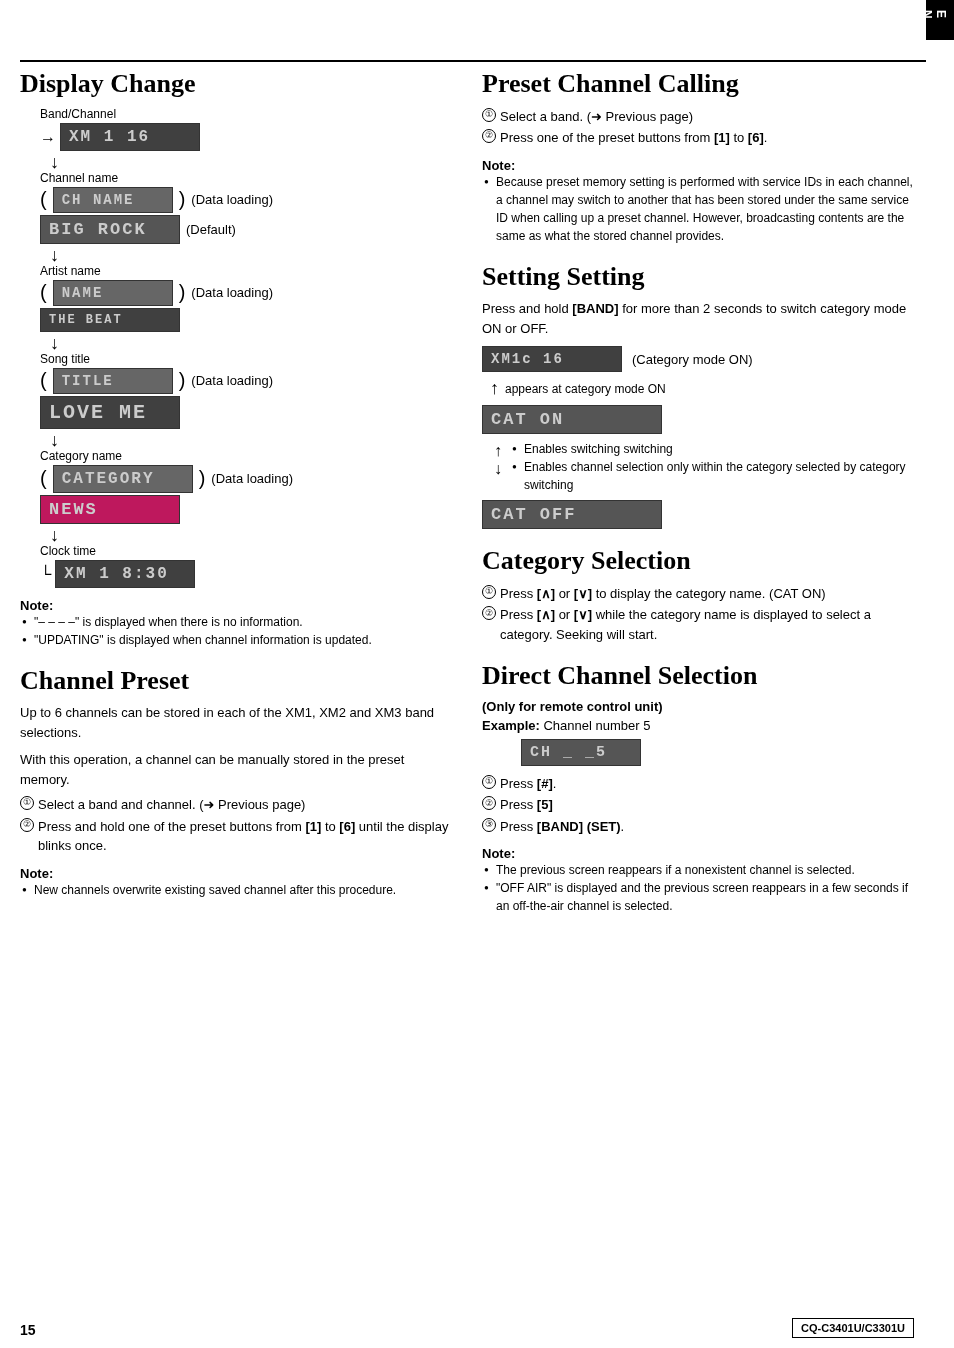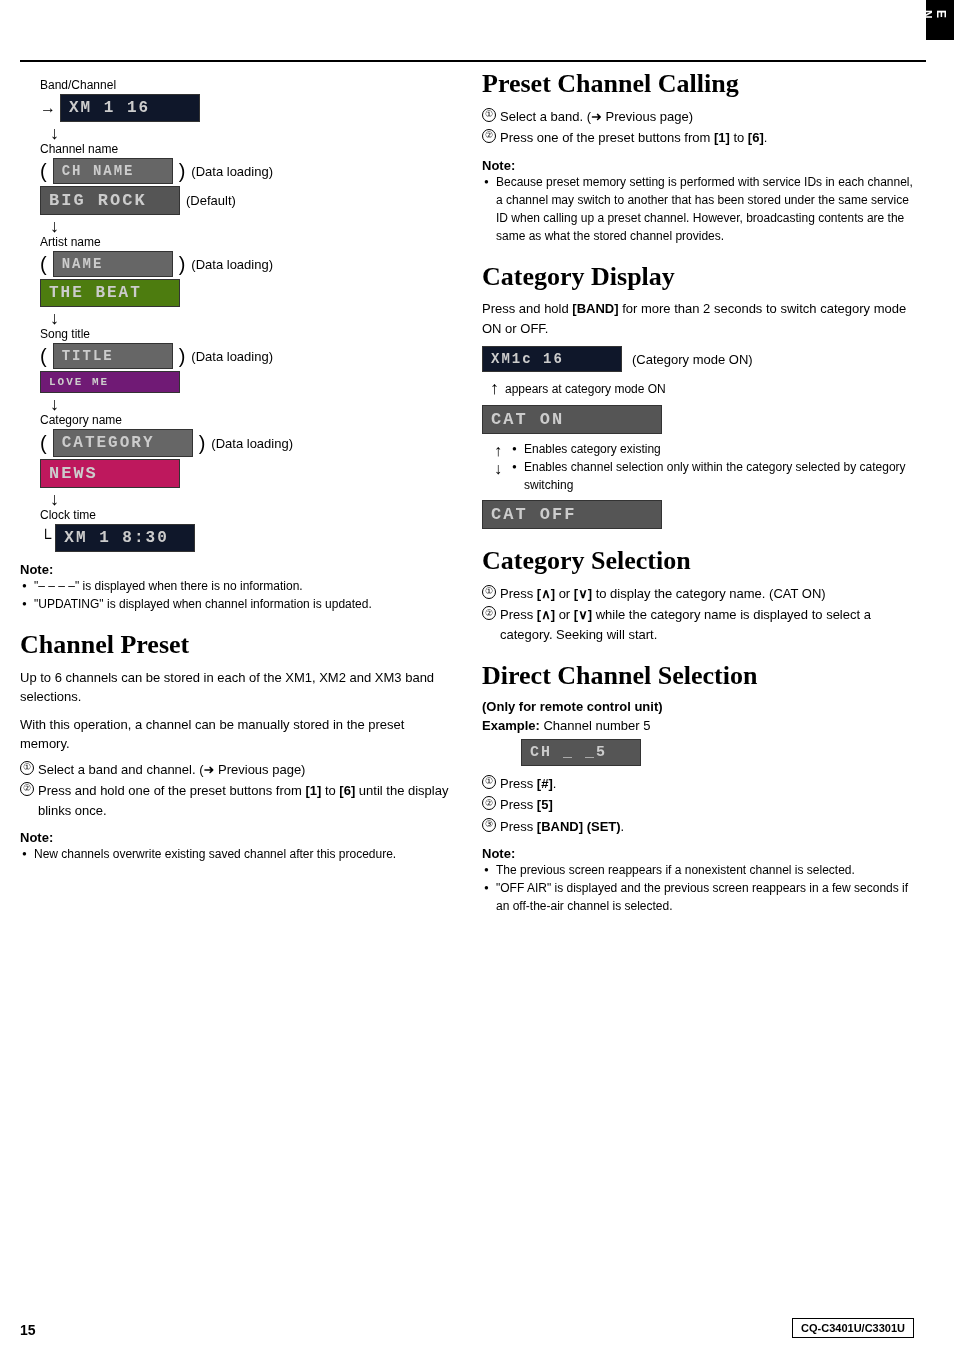--- a/index.html
+++ b/index.html
@@ -85,21 +85,21 @@
       line-height: 1.1;
     }
 
     .section-subtitle {
       font-size: 13px;
       margin-bottom: 10px;
       line-height: 1.4;
     }
 
     .lcd-display {
-      background: #0f172a;
+      background: #404040;
       color: #ccc;
       font-family: 'Courier New', monospace;
       font-size: 16px;
       font-weight: bold;
       padding: 4px 8px;
       letter-spacing: 2px;
       display: inline-block;
       min-width: 140px;
       border: 1px solid #333;
     }
@@ -230,20 +230,21 @@
   <div class="page-num">14</div>
 </div>
 
 <div class="top-border"></div>
 
 <div class="main-content">
 
   <div class="left-col">
 
     <div>
+      <div class="section-title">Display Change</div>
 
       <div class="flow-diagram">
 
         <div class="flow-label">Band/Channel</div>
         <div style="display:flex; align-items:center; margin-bottom:2px;">
           <span style="font-size:16px; margin-right:4px;">→</span>
           <div class="lcd-display">XM 1        16</div>
         </div>
         <div class="arrow-down">↓</div>
 
@@ -261,33 +262,33 @@
         <div class="arrow-down">↓</div>
 
         <div class="flow-label">Artist name</div>
         <div style="display:flex; align-items:center; gap:6px; margin-bottom:2px;">
           <span class="bracket">(</span>
           <div class="lcd-display narrow" style="background:#666;">NAME</div>
           <span class="bracket">)</span>
           <span>(Data loading)</span>
         </div>
         <div style="display:flex; align-items:center; gap:6px; margin-bottom:2px;">
-          <div class="lcd-display" style="background:#4d7c0f; font-size:16px;">THE  BEAT</div>
+          <div class="lcd-display" style="background:#404040; font-size:12px;">THE  BEAT</div>
         </div>
         <div class="arrow-down">↓</div>
 
         <div class="flow-label">Song title</div>
         <div style="display:flex; align-items:center; gap:6px; margin-bottom:2px;">
           <span class="bracket">(</span>
           <div class="lcd-display narrow" style="background:#666;">TITLE</div>
           <span class="bracket">)</span>
           <span>(Data loading)</span>
         </div>
         <div style="display:flex; align-items:center; gap:6px; margin-bottom:2px;">
-          <div class="lcd-display" style="background:#701a75; font-size:11px;">LOVE  ME</div>
+          <div class="lcd-display" style="background:#404040; font-size:20px;">LOVE  ME</div>
         </div>
         <div class="arrow-down">↓</div>
 
         <div class="flow-label">Category name</div>
         <div style="display:flex; align-items:center; gap:6px; margin-bottom:2px;">
           <span class="bracket">(</span>
           <div class="lcd-display" style="background:#666;">CATEGORY</div>
           <span class="bracket">)</span>
           <span>(Data loading)</span>
         </div>
@@ -351,21 +352,21 @@
         </div>
       </div>
 
       <div class="note-section">
         <div class="note-title">Note:</div>
         <div class="note-item" style="font-size:12px; line-height:1.5;">Because preset memory setting is performed with service IDs in each channel, a channel may switch to another that has been stored under the same service ID when calling up a preset channel. However, broadcasting contents are the same as what the stored channel provides.</div>
       </div>
     </div>
 
     <div class="section-gap">
-      <div class="section-title">Category Display</div>
+      <div class="section-title">Setting Setting</div>
       <div style="font-size:13px; line-height:1.5; margin-bottom:8px;">
         Press and hold <b>[BAND]</b> for more than 2 seconds to switch category mode ON or OFF.
       </div>
 
       <div class="cat-mode-row">
         <div class="lcd-display" style="font-size:14px;">XM1c      16</div>
         <span>(Category mode ON)</span>
       </div>
       <div style="font-size:12px; margin-left:8px; margin-bottom:6px; display:flex; align-items:center; gap:6px;">
         <span style="font-size:18px;">↑</span>
@@ -375,21 +376,21 @@
       <div style="margin: 6px 0;">
         <div class="lcd-display wide" style="font-size:17px; background:#555;">CAT    ON</div>
       </div>
 
       <div style="display:flex; margin: 4px 0 4px 12px;">
         <div style="display:flex; flex-direction:column; align-items:center; margin-right:8px; margin-top:2px;">
           <span style="font-size:16px;">↑</span>
           <span style="font-size:16px;">↓</span>
         </div>
         <div>
-          <div class="note-item">Enables category existing</div>
+          <div class="note-item">Enables switching switching</div>
           <div class="note-item">Enables channel selection only within the category selected by category switching</div>
         </div>
       </div>
 
       <div style="margin: 6px 0;">
         <div class="lcd-display wide" style="font-size:17px; background:#555;">CAT    OFF</div>
       </div>
     </div>
 
     <div class="section-gap">

